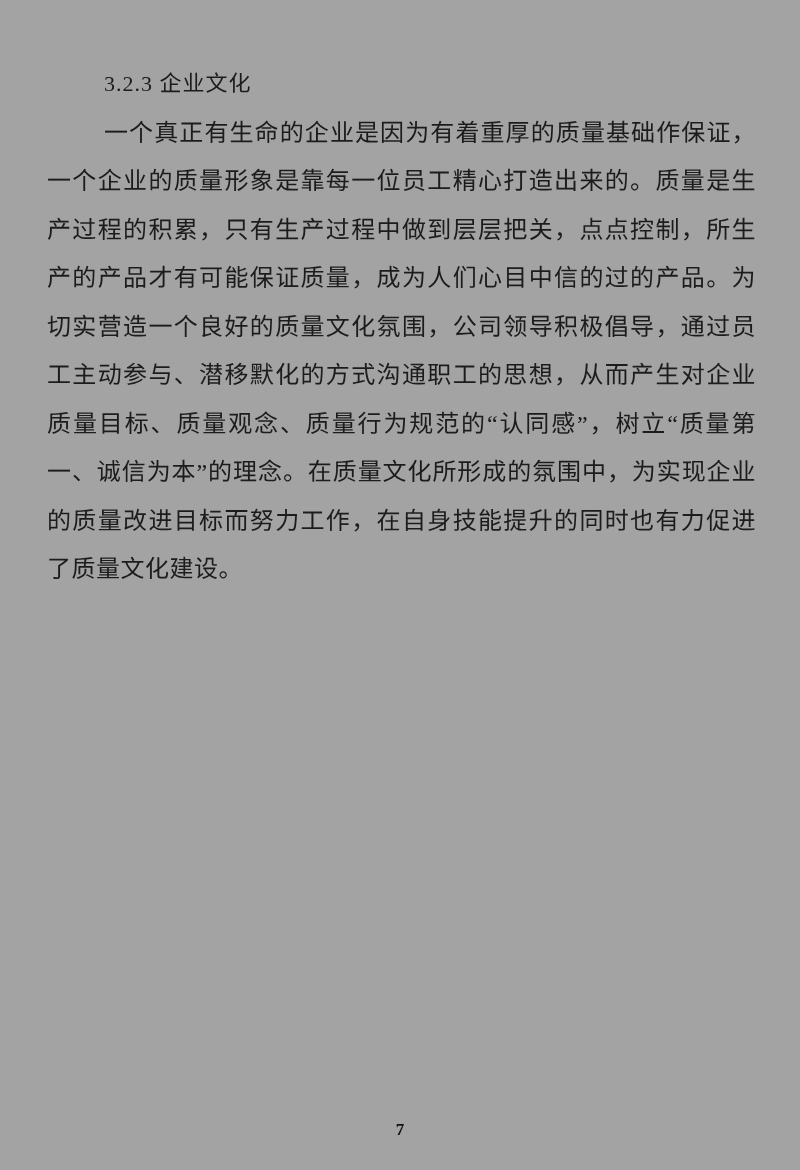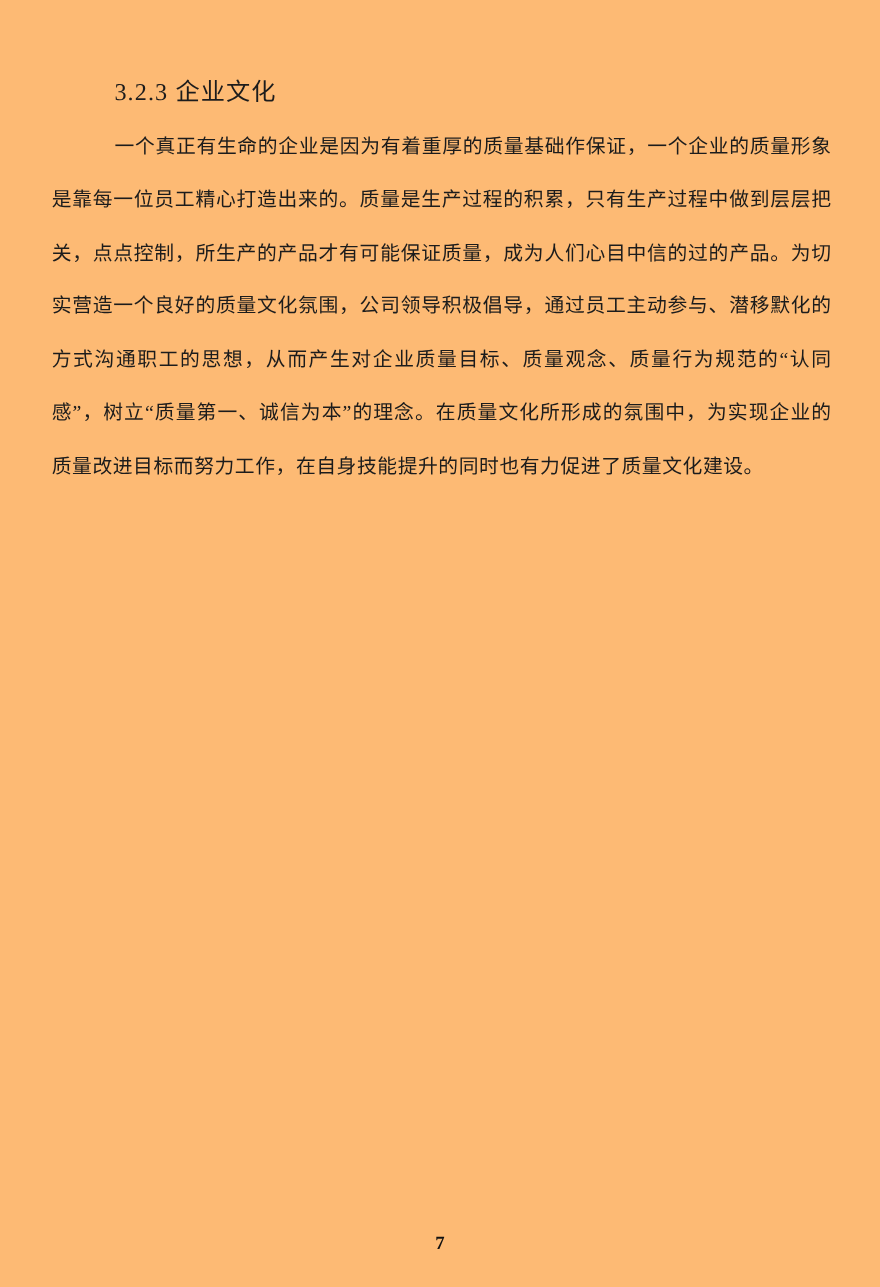--- a/index.html
+++ b/index.html
@@ -5,42 +5,42 @@
   html, body {
     margin: 0;
     padding: 0;
     background: #ffffff;
   }
   .page {
     position: relative;
     width: 800px;
     height: 1170px;
     margin: 0 auto;
-    background: #fdba74;
+    background: #a3a3a3;
     overflow: hidden;
     font-family: "Liberation Serif", "DejaVu Serif", serif;
     color: #1c1c1c;
   }
   .content {
     position: absolute;
     top: 60px;
     left: 47px;
     width: 709px;
   }
   .heading {
     font-size: 22px;
     font-weight: normal;
     line-height: 48.5px;
     margin: 0;
     letter-spacing: 1px;
     white-space: nowrap;
     text-indent: 57px;
   }
   .para {
-    font-size: 18px;
+    font-size: 24px;
     line-height: 48.5px;
     margin: 0;
     text-align: justify;
     text-indent: 57px;
     letter-spacing: 0.5px;
   }
   .page-number {
     position: absolute;
     bottom: 30px;
     left: 0;

